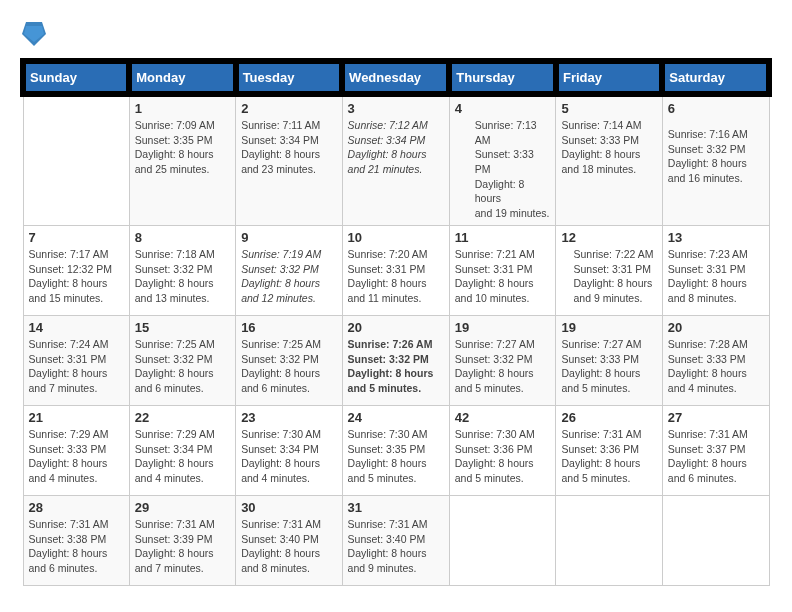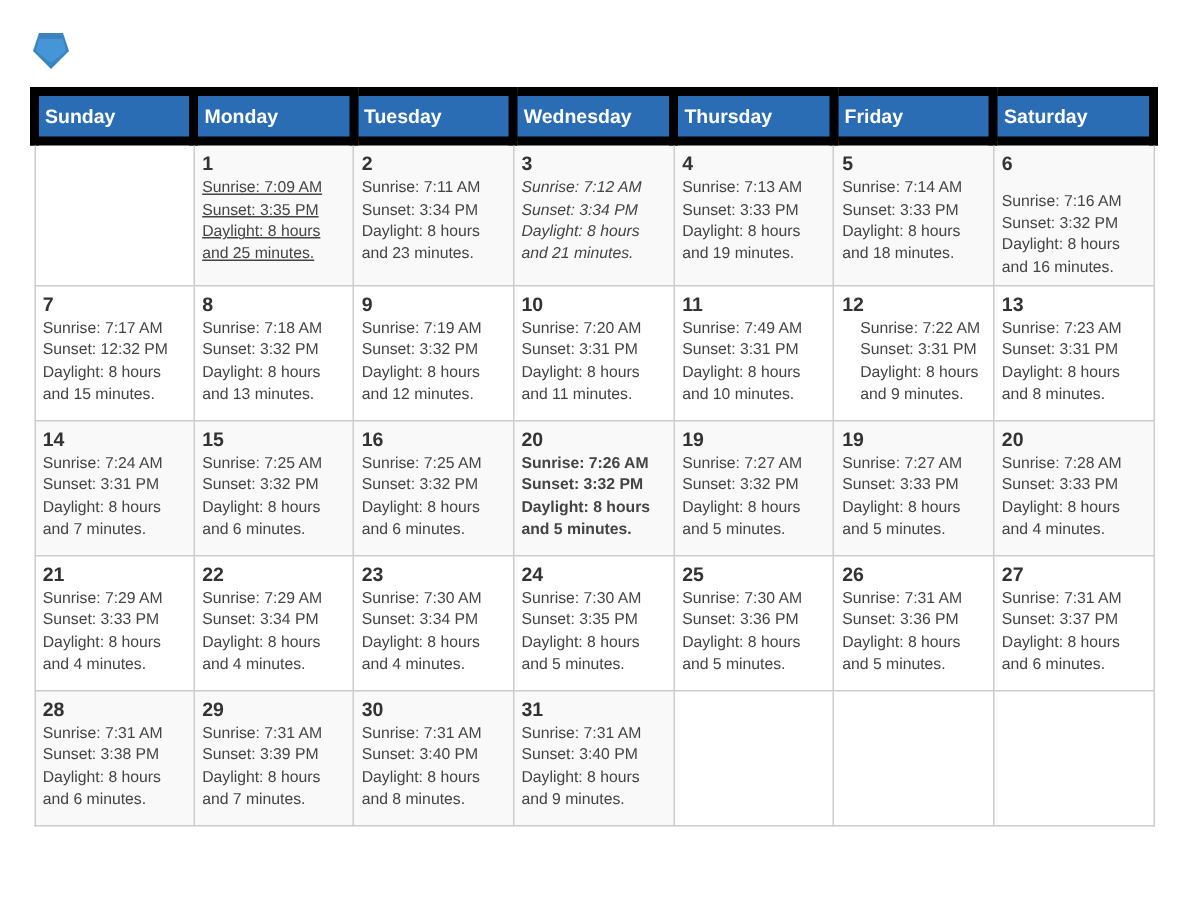--- a/index.html
+++ b/index.html
@@ -128,42 +128,42 @@
         <th>Thursday</th>
         <th>Friday</th>
         <th>Saturday</th>
       </tr>
   </thead>
   <tbody id="calendar-body">
   <tr>
         <td class="empty-cell"></td>
         <td>
           <span class="day-number">1</span>
-          <div class="day-info" style="white-space: pre-line; text-decoration: underline;">Sunrise: 7:09 AM
+          <div class="day-info" style="white-space: pre-line;">Sunrise: 7:09 AM
 Sunset: 3:35 PM
 Daylight: 8 hours
 and 25 minutes.</div>
         </td>
         <td>
           <span class="day-number">2</span>
           <div class="day-info" style="white-space: pre-line;">Sunrise: 7:11 AM
 Sunset: 3:34 PM
 Daylight: 8 hours
 and 23 minutes.</div>
         </td>
         <td>
           <span class="day-number">3</span>
           <div class="day-info" style="white-space: pre-line; font-style: italic;">Sunrise: 7:12 AM
 Sunset: 3:34 PM
 Daylight: 8 hours
 and 21 minutes.</div>
         </td>
         <td>
           <span class="day-number">4</span>
-          <div class="day-info" style="white-space: pre-line;">Sunrise: 7:13 AM
+          <div class="day-info" style="white-space: pre-line; margin-left: 20px;">Sunrise: 7:13 AM
 Sunset: 3:33 PM
 Daylight: 8 hours
 and 19 minutes.</div>
         </td>
         <td>
           <span class="day-number">5</span>
           <div class="day-info" style="white-space: pre-line;">Sunrise: 7:14 AM
 Sunset: 3:33 PM
 Daylight: 8 hours
 and 18 minutes.</div>
@@ -186,35 +186,35 @@
         </td>
         <td>
           <span class="day-number">8</span>
           <div class="day-info" style="white-space: pre-line;">Sunrise: 7:18 AM
 Sunset: 3:32 PM
 Daylight: 8 hours
 and 13 minutes.</div>
         </td>
         <td>
           <span class="day-number">9</span>
-          <div class="day-info" style="white-space: pre-line;">Sunrise: 7:19 AM
+          <div class="day-info" style="white-space: pre-line; font-style: italic;">Sunrise: 7:19 AM
 Sunset: 3:32 PM
 Daylight: 8 hours
 and 12 minutes.</div>
         </td>
         <td>
           <span class="day-number">10</span>
           <div class="day-info" style="white-space: pre-line;">Sunrise: 7:20 AM
 Sunset: 3:31 PM
 Daylight: 8 hours
 and 11 minutes.</div>
         </td>
         <td>
           <span class="day-number">11</span>
-          <div class="day-info" style="white-space: pre-line;">Sunrise: 7:49 AM
+          <div class="day-info" style="white-space: pre-line;">Sunrise: 7:21 AM
 Sunset: 3:31 PM
 Daylight: 8 hours
 and 10 minutes.</div>
         </td>
         <td>
           <span class="day-number">12</span>
           <div class="day-info" style="white-space: pre-line; margin-left: 12px;">Sunrise: 7:22 AM
 Sunset: 3:31 PM
 Daylight: 8 hours
 and 9 minutes.</div>
@@ -301,21 +301,21 @@
 and 4 minutes.</div>
         </td>
         <td>
           <span class="day-number">24</span>
           <div class="day-info" style="white-space: pre-line;">Sunrise: 7:30 AM
 Sunset: 3:35 PM
 Daylight: 8 hours
 and 5 minutes.</div>
         </td>
         <td>
-          <span class="day-number">25</span>
+          <span class="day-number">42</span>
           <div class="day-info" style="white-space: pre-line;">Sunrise: 7:30 AM
 Sunset: 3:36 PM
 Daylight: 8 hours
 and 5 minutes.</div>
         </td>
         <td>
           <span class="day-number">26</span>
           <div class="day-info" style="white-space: pre-line;">Sunrise: 7:31 AM
 Sunset: 3:36 PM
 Daylight: 8 hours

